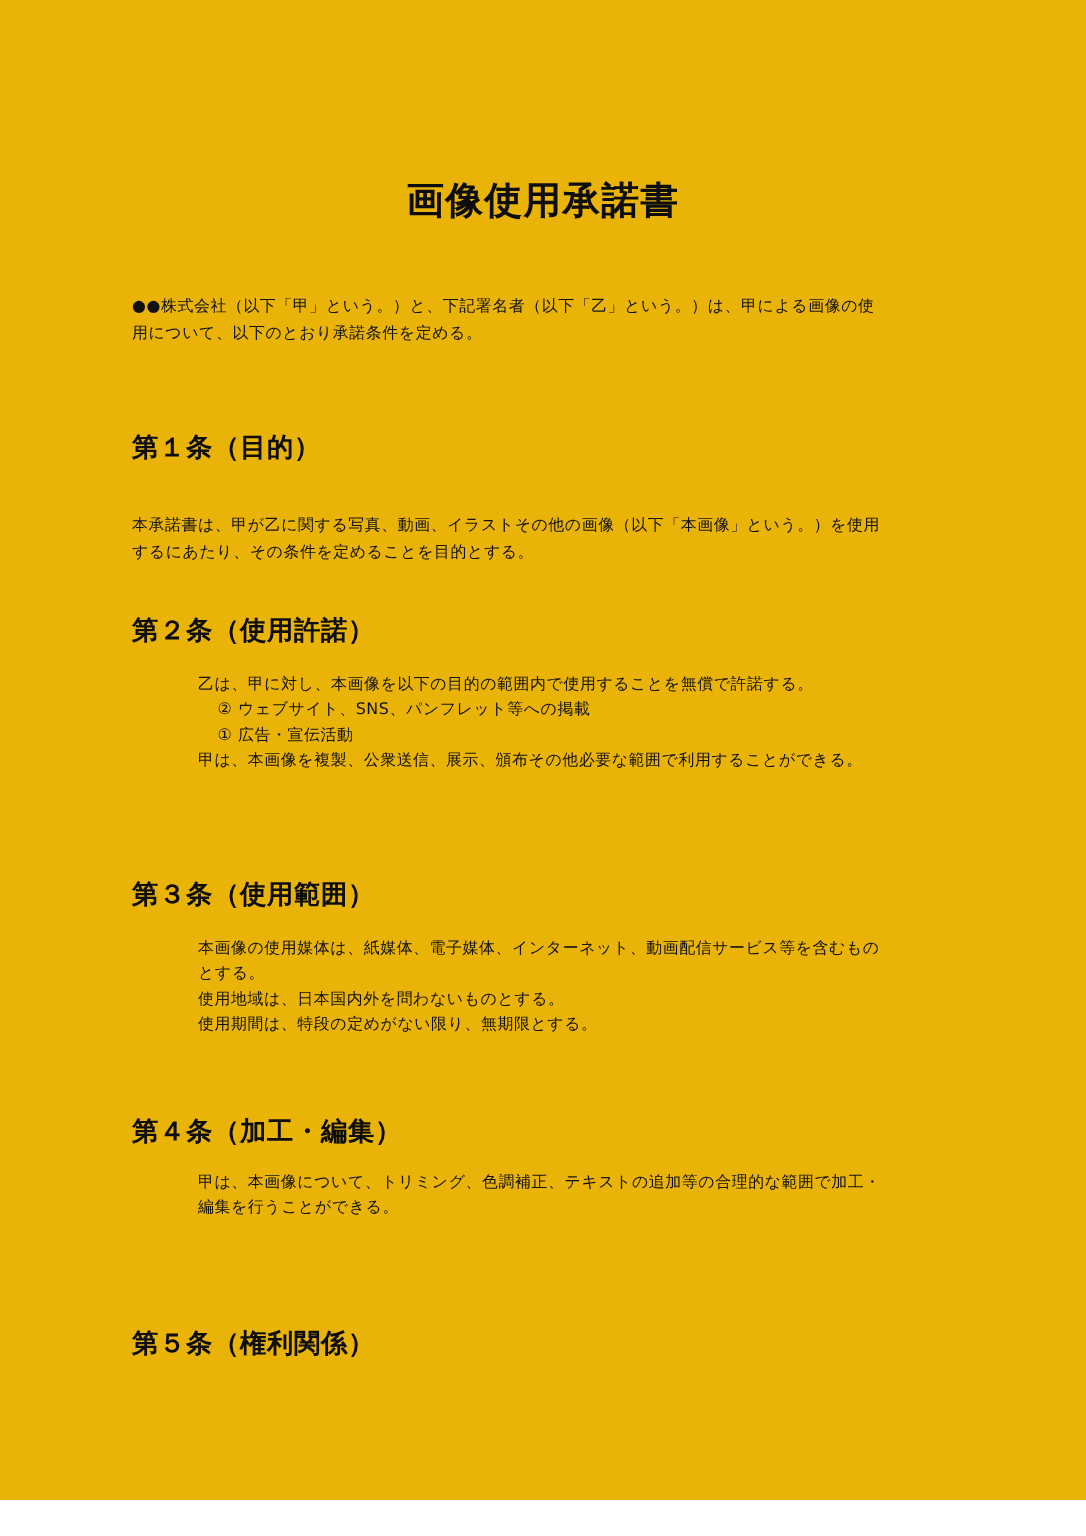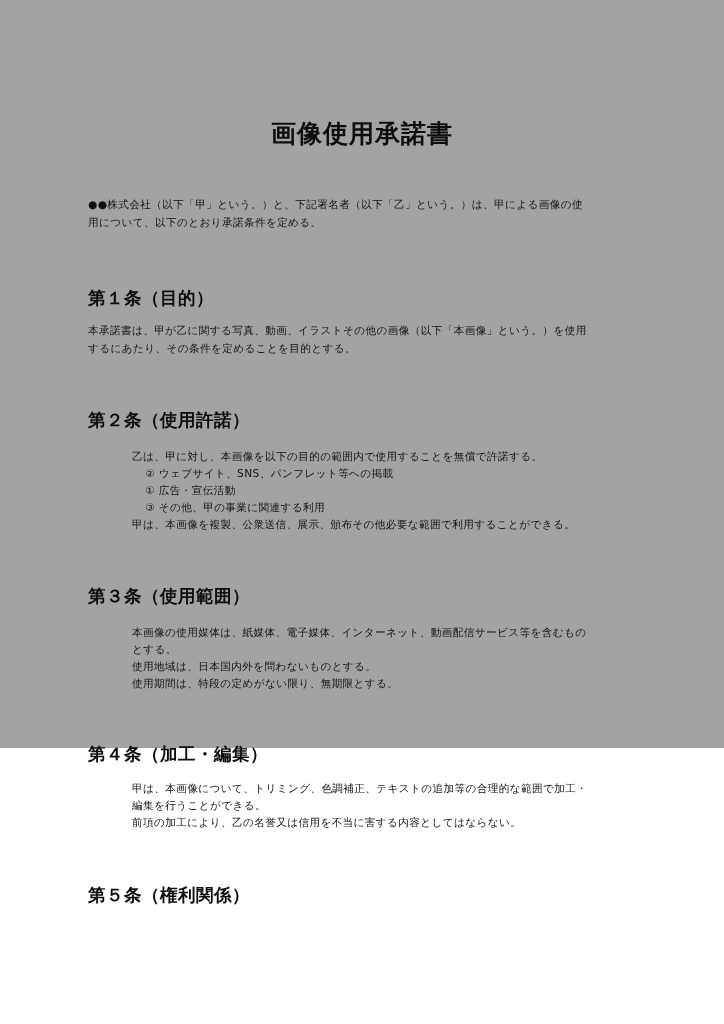--- a/index.html
+++ b/index.html
@@ -1,39 +1,39 @@
 <!DOCTYPE html>
 <html><head>
 <meta charset="utf-8">
 <style>
   html, body { margin: 0; padding: 0; background: #ffffff; }
   body {
     width: 724px; height: 1024px; position: relative; overflow: hidden;
     font-family: "DejaVu Sans", "Liberation Sans", sans-serif;
     color: #111111;
   }
-  .page { position: absolute; left: 0; top: 0; width: 724px; height: 748px; background: #a3a3a3; }
+  .page { position: absolute; left: 0; top: 0; width: 724px; height: 1000px; background: #eab308; }
   .title {
     position: absolute; left: 0; right: 0; top: 117px;
     text-align: center; font-size: 25px; font-weight: bold; letter-spacing: 1px;
     color: #0d0d0d;
   }
   .intro {
     position: absolute; left: 88px; top: 195px; width: 560px;
     font-size: 10.6px; line-height: 18px; letter-spacing: 0.4px;
   }
   .heading {
     position: absolute; left: 88px; font-size: 17.5px; font-weight: bold;
     letter-spacing: 0.5px; color: #0d0d0d;
   }
   .para {
     position: absolute; width: 510px;
     font-size: 10.6px; line-height: 17px; letter-spacing: 0.4px;
   }
-  .para.flush { left: 88px; width: 560px; line-height: 18px; }
+  .para.flush { left: 88px; width: 560px; line-height: 18px; margin-top: 20px; }
   .para.indent { left: 132px; }
   .line { display: block; white-space: nowrap; }
   .line.item { padding-left: 13px; }
 </style>
 </head>
 <body>
 
 <div class="page">
 
   <div class="title">画像使用承諾書</div>
@@ -47,34 +47,32 @@
   <div class="para flush" style="top:321px;">
     <span class="line">本承諾書は、甲が乙に関する写真、動画、イラストその他の画像（以下「本画像」という。）を使用</span>
     <span class="line">するにあたり、その条件を定めることを目的とする。</span>
   </div>
 
   <div class="heading" style="top:408px;">第２条（使用許諾）</div>
   <div class="para indent" style="top:448px;">
     <span class="line">乙は、甲に対し、本画像を以下の目的の範囲内で使用することを無償で許諾する。</span>
     <span class="line item">② ウェブサイト、SNS、パンフレット等への掲載</span>
     <span class="line item">① 広告・宣伝活動</span>
-    <span class="line item">③ その他、甲の事業に関連する利用</span>
     <span class="line">甲は、本画像を複製、公衆送信、展示、頒布その他必要な範囲で利用することができる。</span>
   </div>
 
   <div class="heading" style="top:584px;">第３条（使用範囲）</div>
   <div class="para indent" style="top:624px;">
     <span class="line">本画像の使用媒体は、紙媒体、電子媒体、インターネット、動画配信サービス等を含むもの</span>
     <span class="line">とする。</span>
     <span class="line">使用地域は、日本国内外を問わないものとする。</span>
     <span class="line">使用期間は、特段の定めがない限り、無期限とする。</span>
   </div>
 
   <div class="heading" style="top:742px;">第４条（加工・編集）</div>
   <div class="para indent" style="top:780px;">
     <span class="line">甲は、本画像について、トリミング、色調補正、テキストの追加等の合理的な範囲で加工・</span>
     <span class="line">編集を行うことができる。</span>
-    <span class="line">前項の加工により、乙の名誉又は信用を不当に害する内容としてはならない。</span>
   </div>
 
   <div class="heading" style="top:883px;font-family:Liberation Serif, serif;">第５条（権利関係）</div>
 
 </div>
 
 </body></html>

